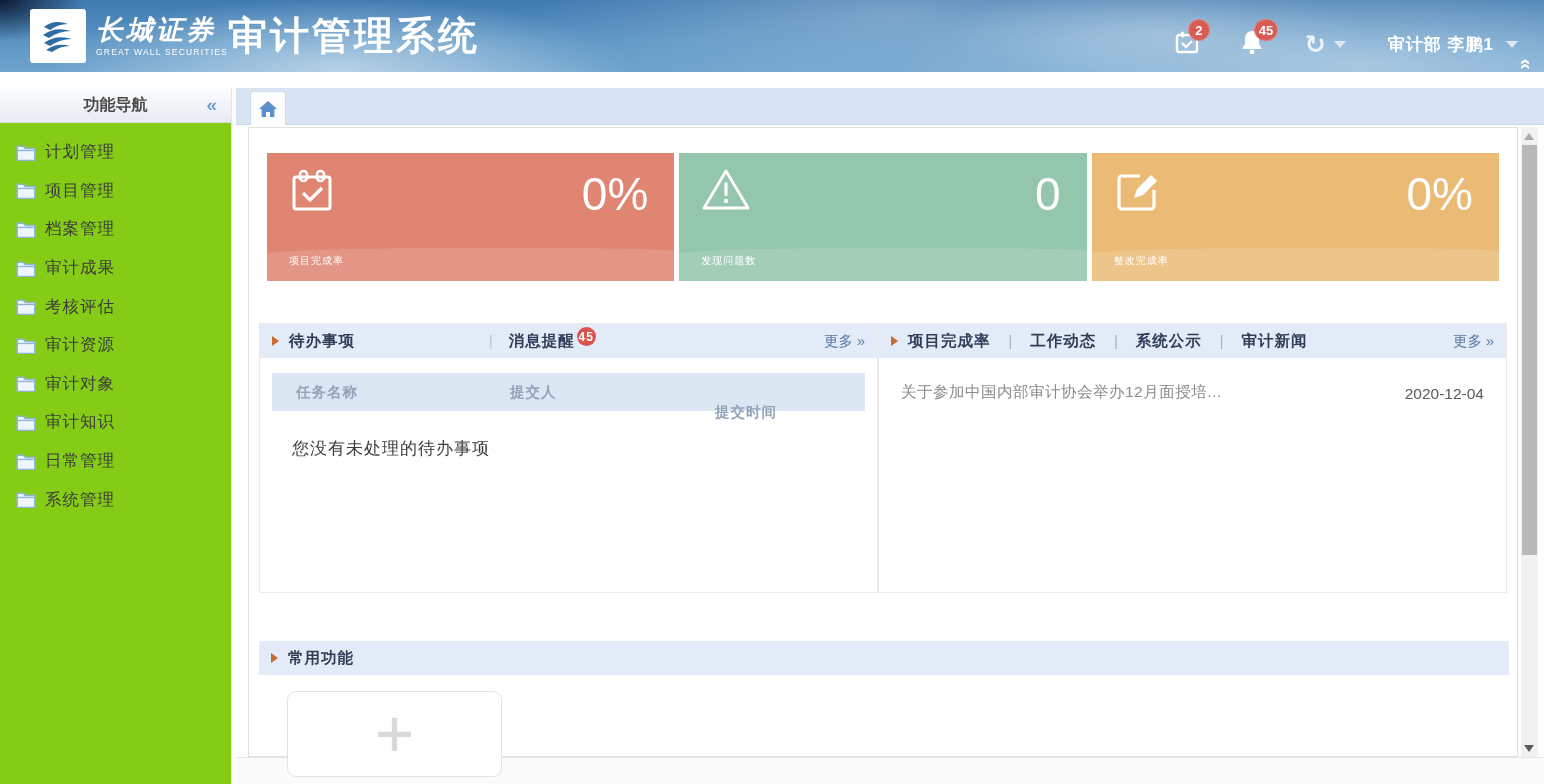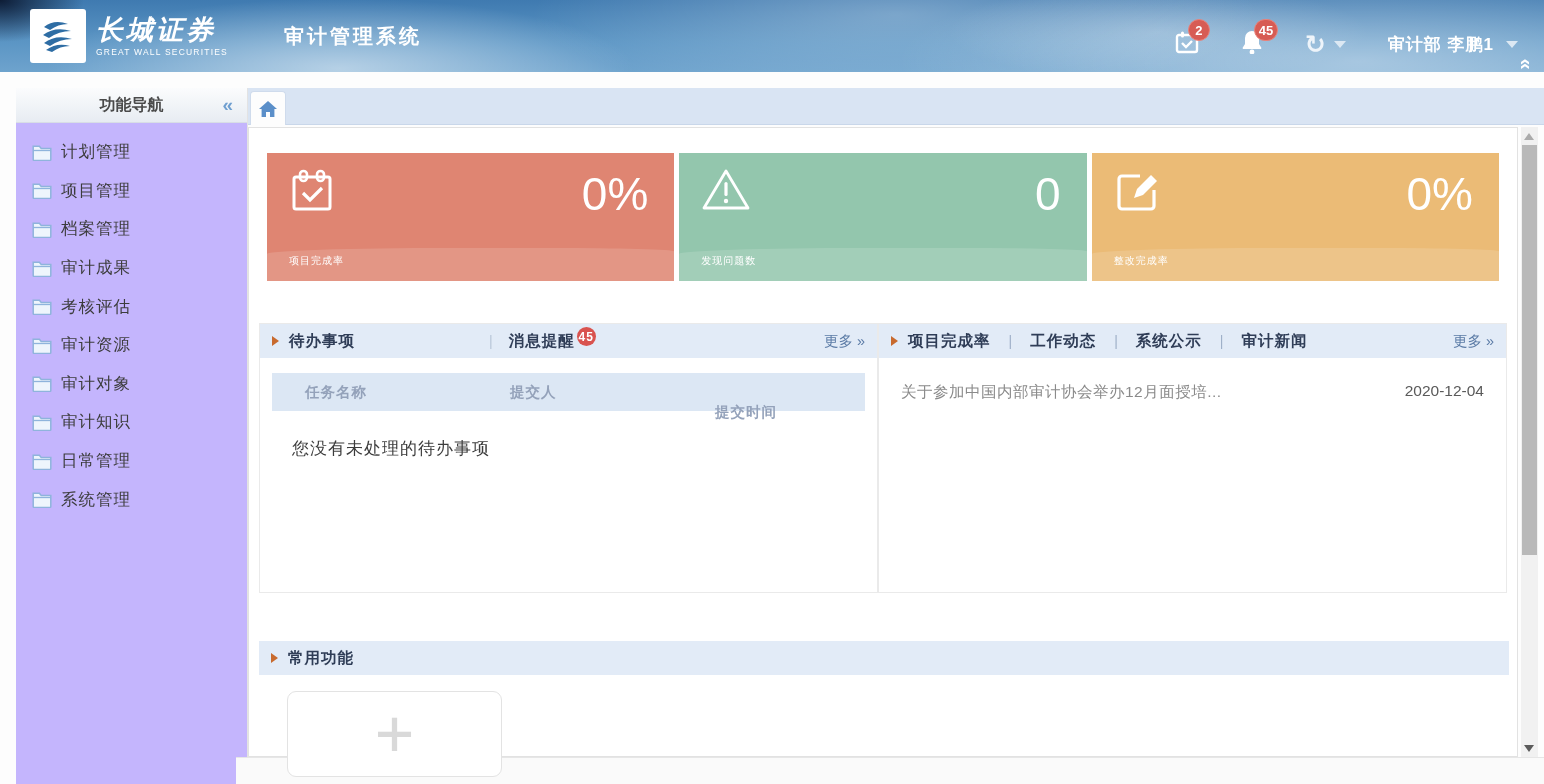--- a/index.html
+++ b/index.html
@@ -17,21 +17,21 @@
       radial-gradient(ellipse 300px 70px at 75% 45%, rgba(255,255,255,.25), rgba(255,255,255,0) 70%),
       linear-gradient(180deg,#3f7ab0 0%,#5c96c5 60%,#6ea3cd 100%);
     display:flex; align-items:center; }
   .brand { display:flex; align-items:center; margin-left:30px; }
   .logo-box { width:56px; height:54px; background:#fff; border-radius:3px;
     display:flex; align-items:center; justify-content:center; }
   .brand-text { margin-left:10px; color:#fff; }
   .brand-cn { font-family:"DejaVu Serif","Liberation Serif",serif;
     font-size:27px; font-weight:bold; font-style:italic; letter-spacing:3px; line-height:30px; }
   .brand-en { font-size:8.5px; letter-spacing:1.2px; margin-top:2px; }
-  .app-title { color:#fff; font-size:20px; font-weight:bold; letter-spacing:3px; margin-left:56px; }
+  .app-title { color:#fff; font-size:39px; font-weight:bold; letter-spacing:3px; }
   .header-right { position:absolute; right:26px; top:0; height:88px;
     display:flex; align-items:center; gap:42px; }
   .icon-badge { position:relative; cursor:pointer; }
   .badge { position:absolute; top:-11px; left:13px; min-width:22px; height:22px;
     padding:0 4px; background:#d75c54; border:1px solid #e8837c; border-radius:12px;
     color:#fff; font-size:13px; font-weight:bold; display:flex; align-items:center;
     justify-content:center; }
   .refresh-group { display:flex; align-items:center; gap:8px; color:#eef4fa; cursor:pointer; }
   .refresh-glyph { font-size:25px; font-weight:bold; line-height:1; }
   .caret-down { width:0; height:0; border-left:6px solid transparent;
@@ -43,22 +43,22 @@
 
   
   .tabstrip { position:absolute; left:236px; top:88px; width:1308px; height:37px;
     background:#d9e4f3; border-bottom:1px solid #c9d7ea; }
   .tab-home { position:absolute; left:14px; top:3px; width:36px; height:34px;
     background:#fdfdfd; border:1px solid #cfdbec; border-bottom:none;
     border-radius:4px 4px 0 0; display:flex; align-items:center; justify-content:center;
     cursor:pointer; }
 
   
-  .sidebar { position:absolute; left:16px; top:88px; width:232px; height:696px;
-    background:#c4b5fd; border-right:1px solid #e3e3e3; }
+  .sidebar { position:absolute; left:0; top:88px; width:232px; height:696px;
+    background:#84cc16; border-right:1px solid #e3e3e3; }
   .side-head { height:35px; background:linear-gradient(180deg,#fbfcfd,#e7ecf2);
     border-bottom:1px solid #d8dee6; display:flex; align-items:center; position:relative; }
   .side-title { flex:1; text-align:center; font-size:16px; font-weight:bold; color:#4a4a4a; }
   .side-collapse { position:absolute; right:14px; color:#6f9fd0; font-size:19px;
     font-weight:bold; cursor:pointer; }
   .side-list { list-style:none; padding-top:10px; }
   .side-item { height:38.6px; display:flex; align-items:center; padding-left:16px;
     cursor:pointer; }
   .side-item .label { font-size:16.5px; color:#3c3c3c; margin-left:9px; letter-spacing:1px; }
 
@@ -94,27 +94,27 @@
   .pdivider-wide { color:#9fb0c8; margin:0 18px; font-size:14px; }
   .msg-badge { display:inline-flex; align-items:center; justify-content:center;
     min-width:19px; height:19px; background:#d9534f; border-radius:10px; color:#fff;
     font-size:12px; font-weight:bold; margin-left:2px; transform:translateY(-5px); }
   .spacer { flex:1; }
   .more-link { font-size:14.5px; color:#5b7ba6; cursor:pointer; }
   .todo-tab1 { margin-right:118px; }
 
   .table-head { display:flex; align-items:center; height:38px; background:#dce7f4;
     margin:15px 12px 0 12px; }
-  .th-name { flex:1; padding-left:33px; }
+  .th-name { flex:1; padding-left:24px; }
   .th-col { font-size:14.5px; font-weight:bold; color:#94a2ba; letter-spacing:1px; }
   .th-submitter { width:205px; }
   .th-time { width:150px;margin-top:40px; }
   .empty-msg { margin:26px 0 0 32px; font-size:17px; color:#3c3c3c; letter-spacing:1px; }
 
-  .notice-item { display:flex; align-items:flex-start; padding:24px 22px 0 22px; cursor:pointer; }
+  .notice-item { display:flex; align-items:flex-end; padding:24px 22px 0 22px; cursor:pointer; }
   .notice-title { flex:1; font-size:15.5px; color:#8a8a8a; white-space:nowrap;
     overflow:hidden; text-overflow:ellipsis; letter-spacing:0.5px; }
   .notice-date { margin-left:24px; font-size:15.5px; color:#5a5a5a; }
 
   
   .shortcuts { margin:48px 0 0 10px; width:1250px; }
   .shortcut-body { padding:16px 0 0 28px; }
   .plus-card { width:215px; height:86px; background:#fff; border:1px solid #e3e3e3;
     border-radius:9px; display:flex; align-items:center; justify-content:center;
     cursor:pointer; position:relative; z-index:3; }

